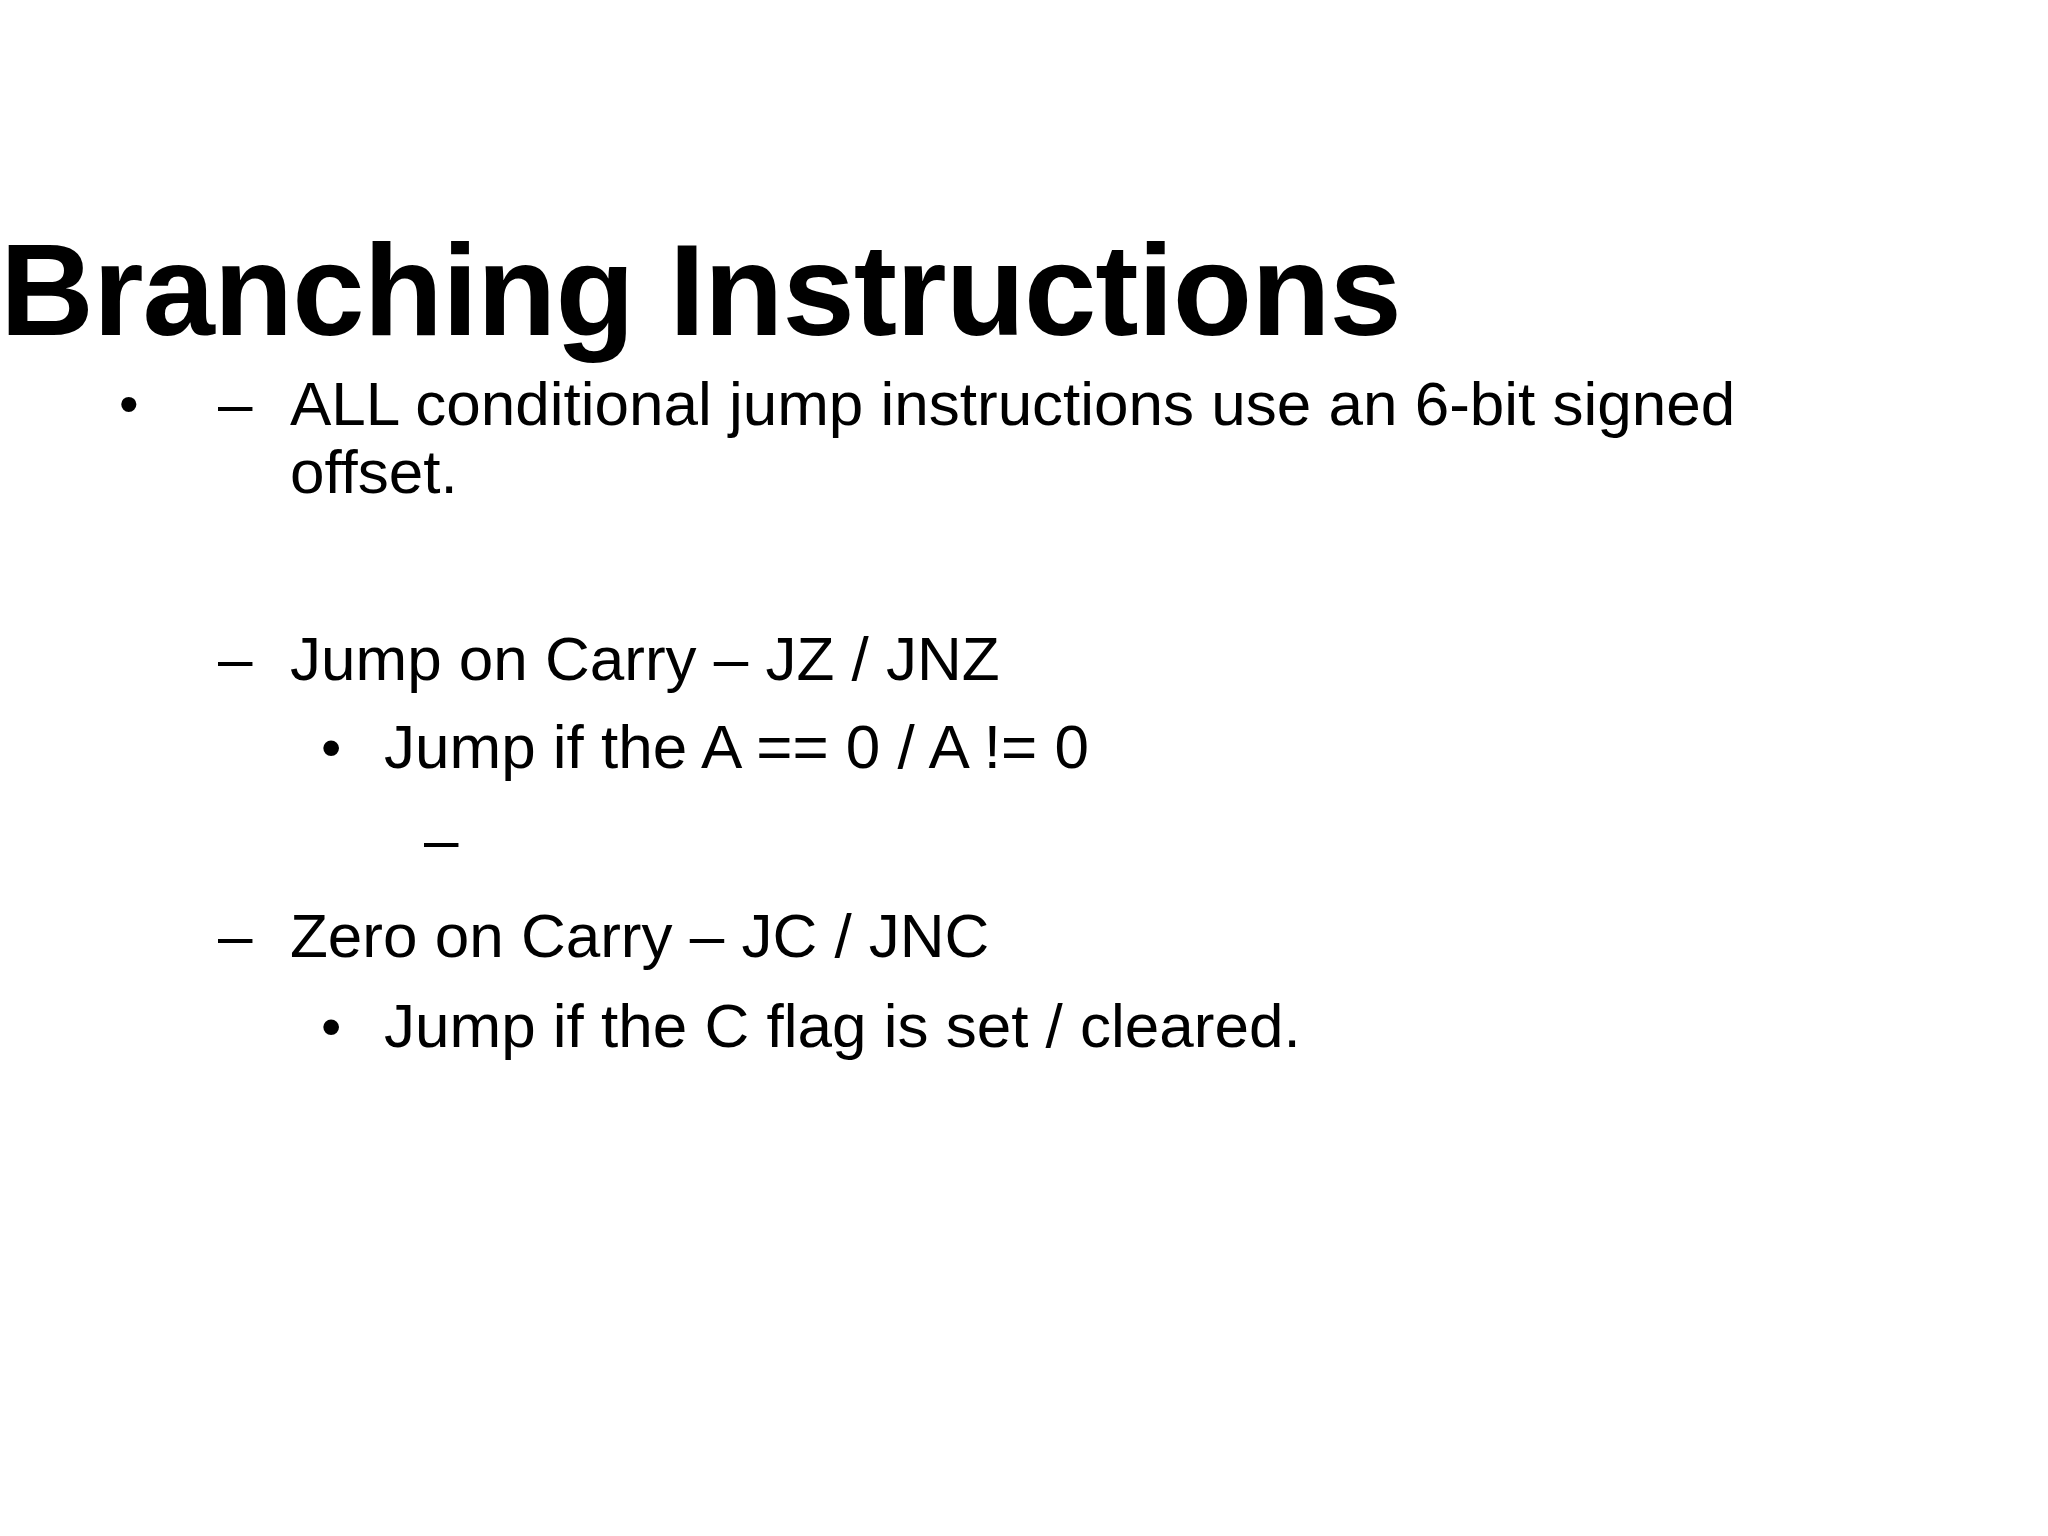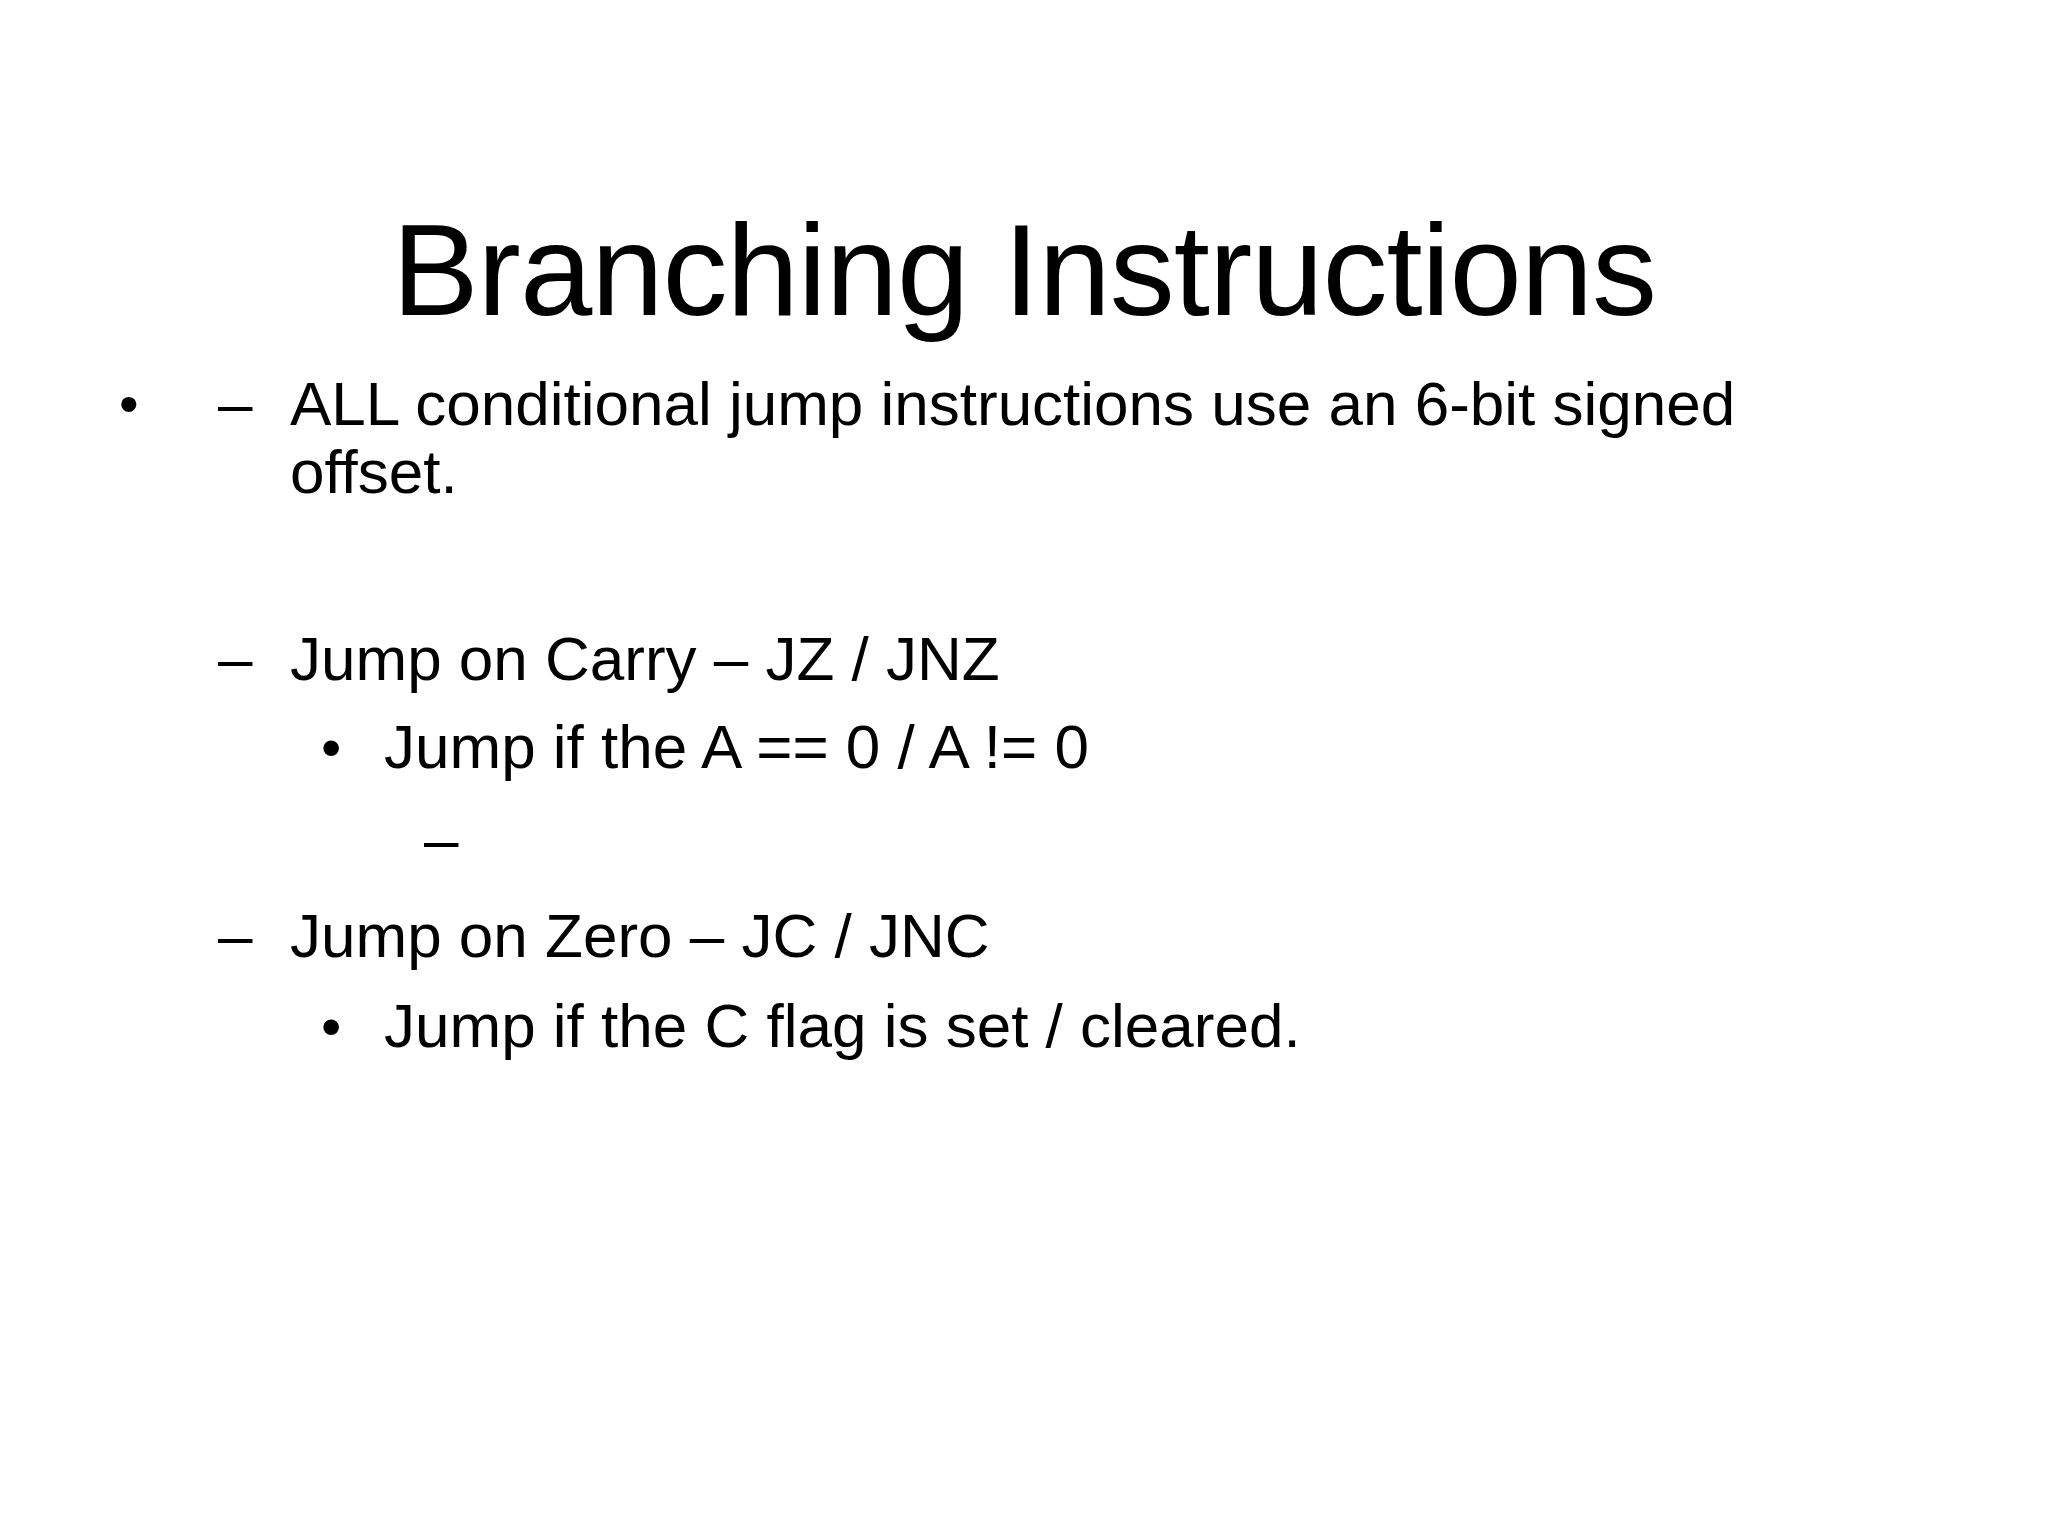--- a/index.html
+++ b/index.html
@@ -11,27 +11,27 @@
     position: relative;
     width: 2048px;
     height: 1536px;
     background: #ffffff;
     color: #000000;
     font-family: "Liberation Sans", sans-serif;
     overflow: hidden;
   }
   .slide-title {
     position: absolute;
-    top: 112px;
+    top: 132px;
     left: 0;
     width: 100%;
-    text-align: center;
+    text-align: left;
     font-size: 130px;
     line-height: 1.1;
-    font-weight: 400;
+    font-weight: 700;
     letter-spacing: -1px;
     white-space: nowrap;
   }
   .content {
     position: absolute;
     top: 0;
     left: 0;
     width: 100%;
   }
   .item {
@@ -94,21 +94,21 @@
       <span class="marker">•</span>
       <span class="txt">Jump if the A == 0 / A != 0</span>
     </div>
 
     <div class="item lvl4 m5">
       <span class="marker">–</span>
     </div>
 
     <div class="item lvl2 m6">
       <span class="marker">–</span>
-      <span class="txt">Jump on Zero – JC / JNC</span>
+      <span class="txt">Zero on Carry – JC / JNC</span>
     </div>
 
     <div class="item lvl3 m7">
       <span class="marker">•</span>
       <span class="txt">Jump if the C flag is set / cleared.</span>
     </div>
 
   </div>
 </div>
 

